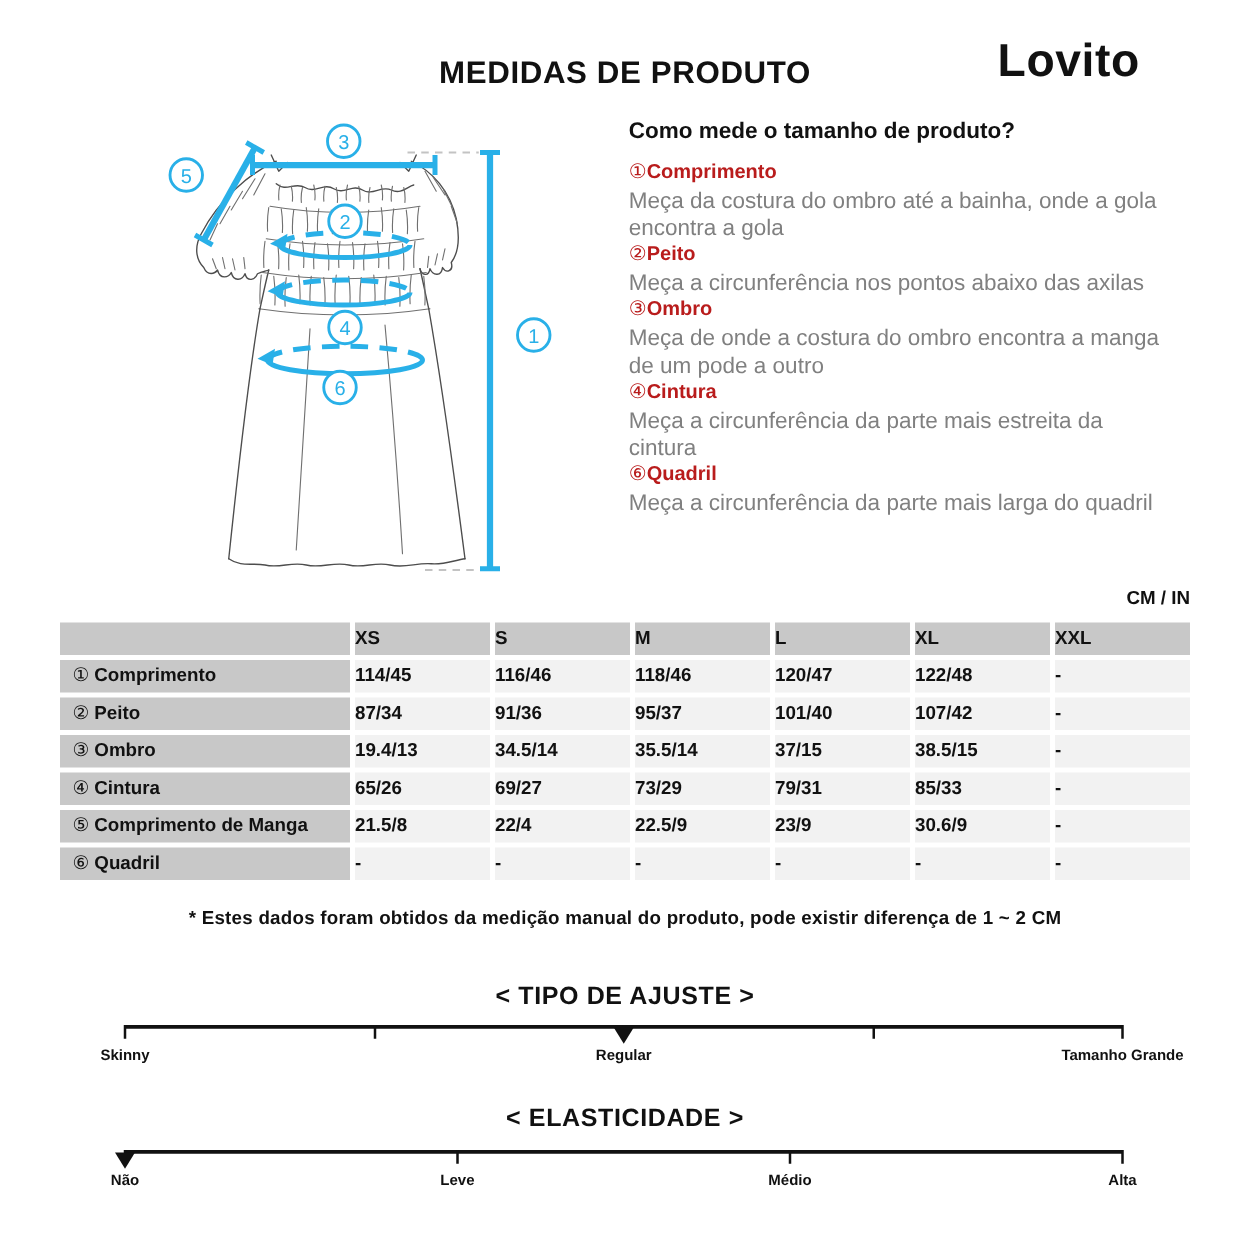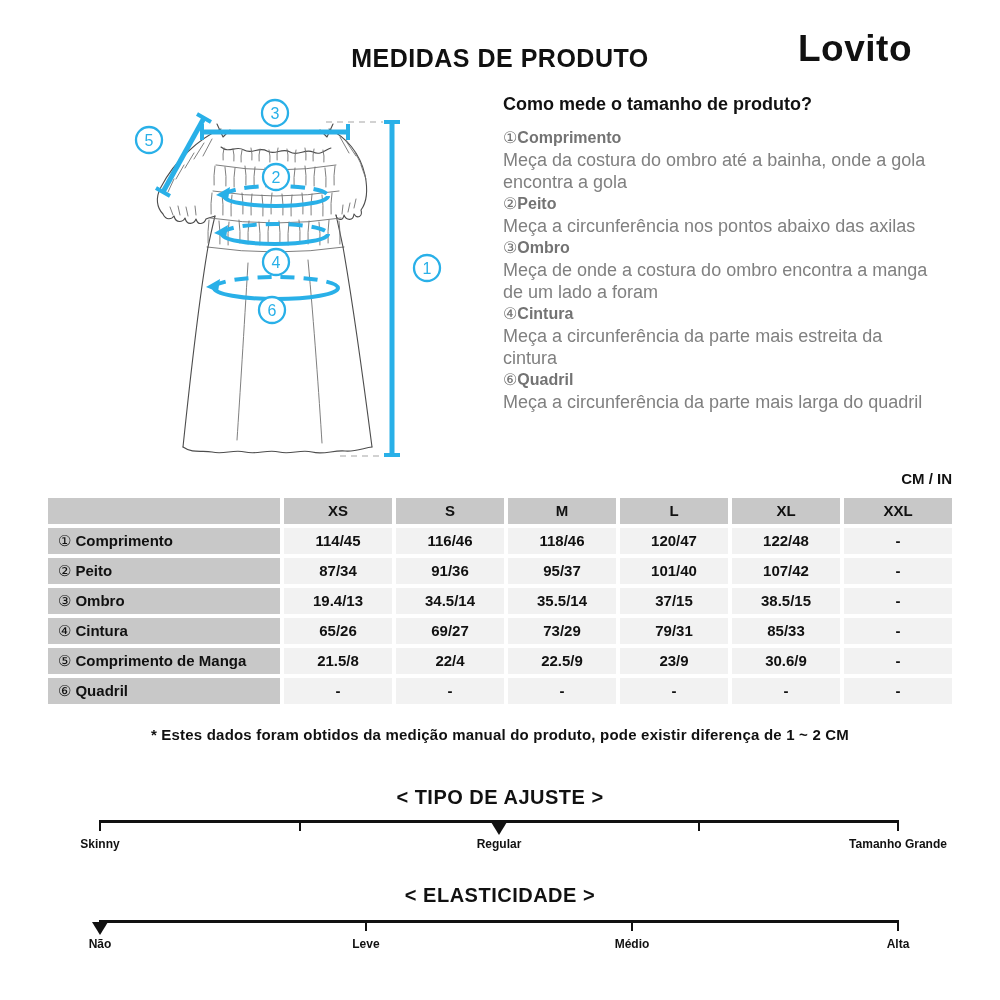--- a/index.html
+++ b/index.html
@@ -22,30 +22,30 @@
   .edash{stroke-dasharray:14 9;}
   .gdash{stroke:#c3c3c3;stroke-width:1.5;stroke-dasharray:6 5;fill:none;}
   .mk circle{fill:#fff;stroke:var(--accent);stroke-width:2.3;}
   .mk text{fill:var(--accent);font-size:16px;font-weight:400;text-anchor:middle;
     font-family:"Liberation Sans",sans-serif;}
   .arr{fill:var(--accent);stroke:none;}
 
   
   .guide{position:absolute;left:503px;top:94px;width:425px;}
   .guide-heading{font-size:18px;font-weight:700;margin-bottom:12px;}
-  .g-label{font-size:16px;font-weight:700;line-height:22px;color:#737373;}
+  .g-label{font-size:16px;font-weight:700;line-height:22px;color:#b91c1c;}
   .g-num{font-weight:400;}
   .g-desc{font-size:18px;line-height:22px;color:var(--muted);}
 
   
   .unit{position:absolute;top:470px;right:48px;font-size:15px;font-weight:700;}
   .size-table{position:absolute;left:48px;top:498px;width:904px;display:grid;
     grid-template-columns:232px repeat(6,1fr);gap:4px;}
   .size-table .c{height:26px;line-height:26px;font-size:15px;font-weight:700;
-    text-align:center;background:var(--cellbg);white-space:nowrap;overflow:hidden;}
+    background:var(--cellbg);white-space:nowrap;overflow:hidden;}
   .size-table .h{background:var(--thbg);}
   .size-table .rl{background:var(--thbg);text-align:left;padding-left:10px;}
   .rl .g-num{margin-right:4px;}
   .footnote{position:absolute;top:726px;left:0;width:100%;text-align:center;
     font-size:15px;font-weight:700;letter-spacing:.2px;}
 
   
   .scale-title{position:absolute;left:0;width:100%;text-align:center;
     font-size:20px;font-weight:700;letter-spacing:.5px;}
   .t1{top:786px;}
@@ -169,21 +169,21 @@
         <div class="g-item">
           <div class="g-label"><span class="g-num">①</span><span>Comprimento</span></div>
           <div class="g-desc">Meça da costura do ombro até a bainha, onde a gola encontra a gola</div>
         </div>
         <div class="g-item">
           <div class="g-label"><span class="g-num">②</span><span>Peito</span></div>
           <div class="g-desc">Meça a circunferência nos pontos abaixo das axilas</div>
         </div>
         <div class="g-item">
           <div class="g-label"><span class="g-num">③</span><span>Ombro</span></div>
-          <div class="g-desc">Meça de onde a costura do ombro encontra a manga de um lado a foram</div>
+          <div class="g-desc">Meça de onde a costura do ombro encontra a manga de um pode a outro</div>
         </div>
         <div class="g-item">
           <div class="g-label"><span class="g-num">④</span><span>Cintura</span></div>
           <div class="g-desc">Meça a circunferência da parte mais estreita da cintura</div>
         </div>
         <div class="g-item">
           <div class="g-label"><span class="g-num">⑥</span><span>Quadril</span></div>
           <div class="g-desc">Meça a circunferência da parte mais larga do quadril</div>
         </div>
       </div>

